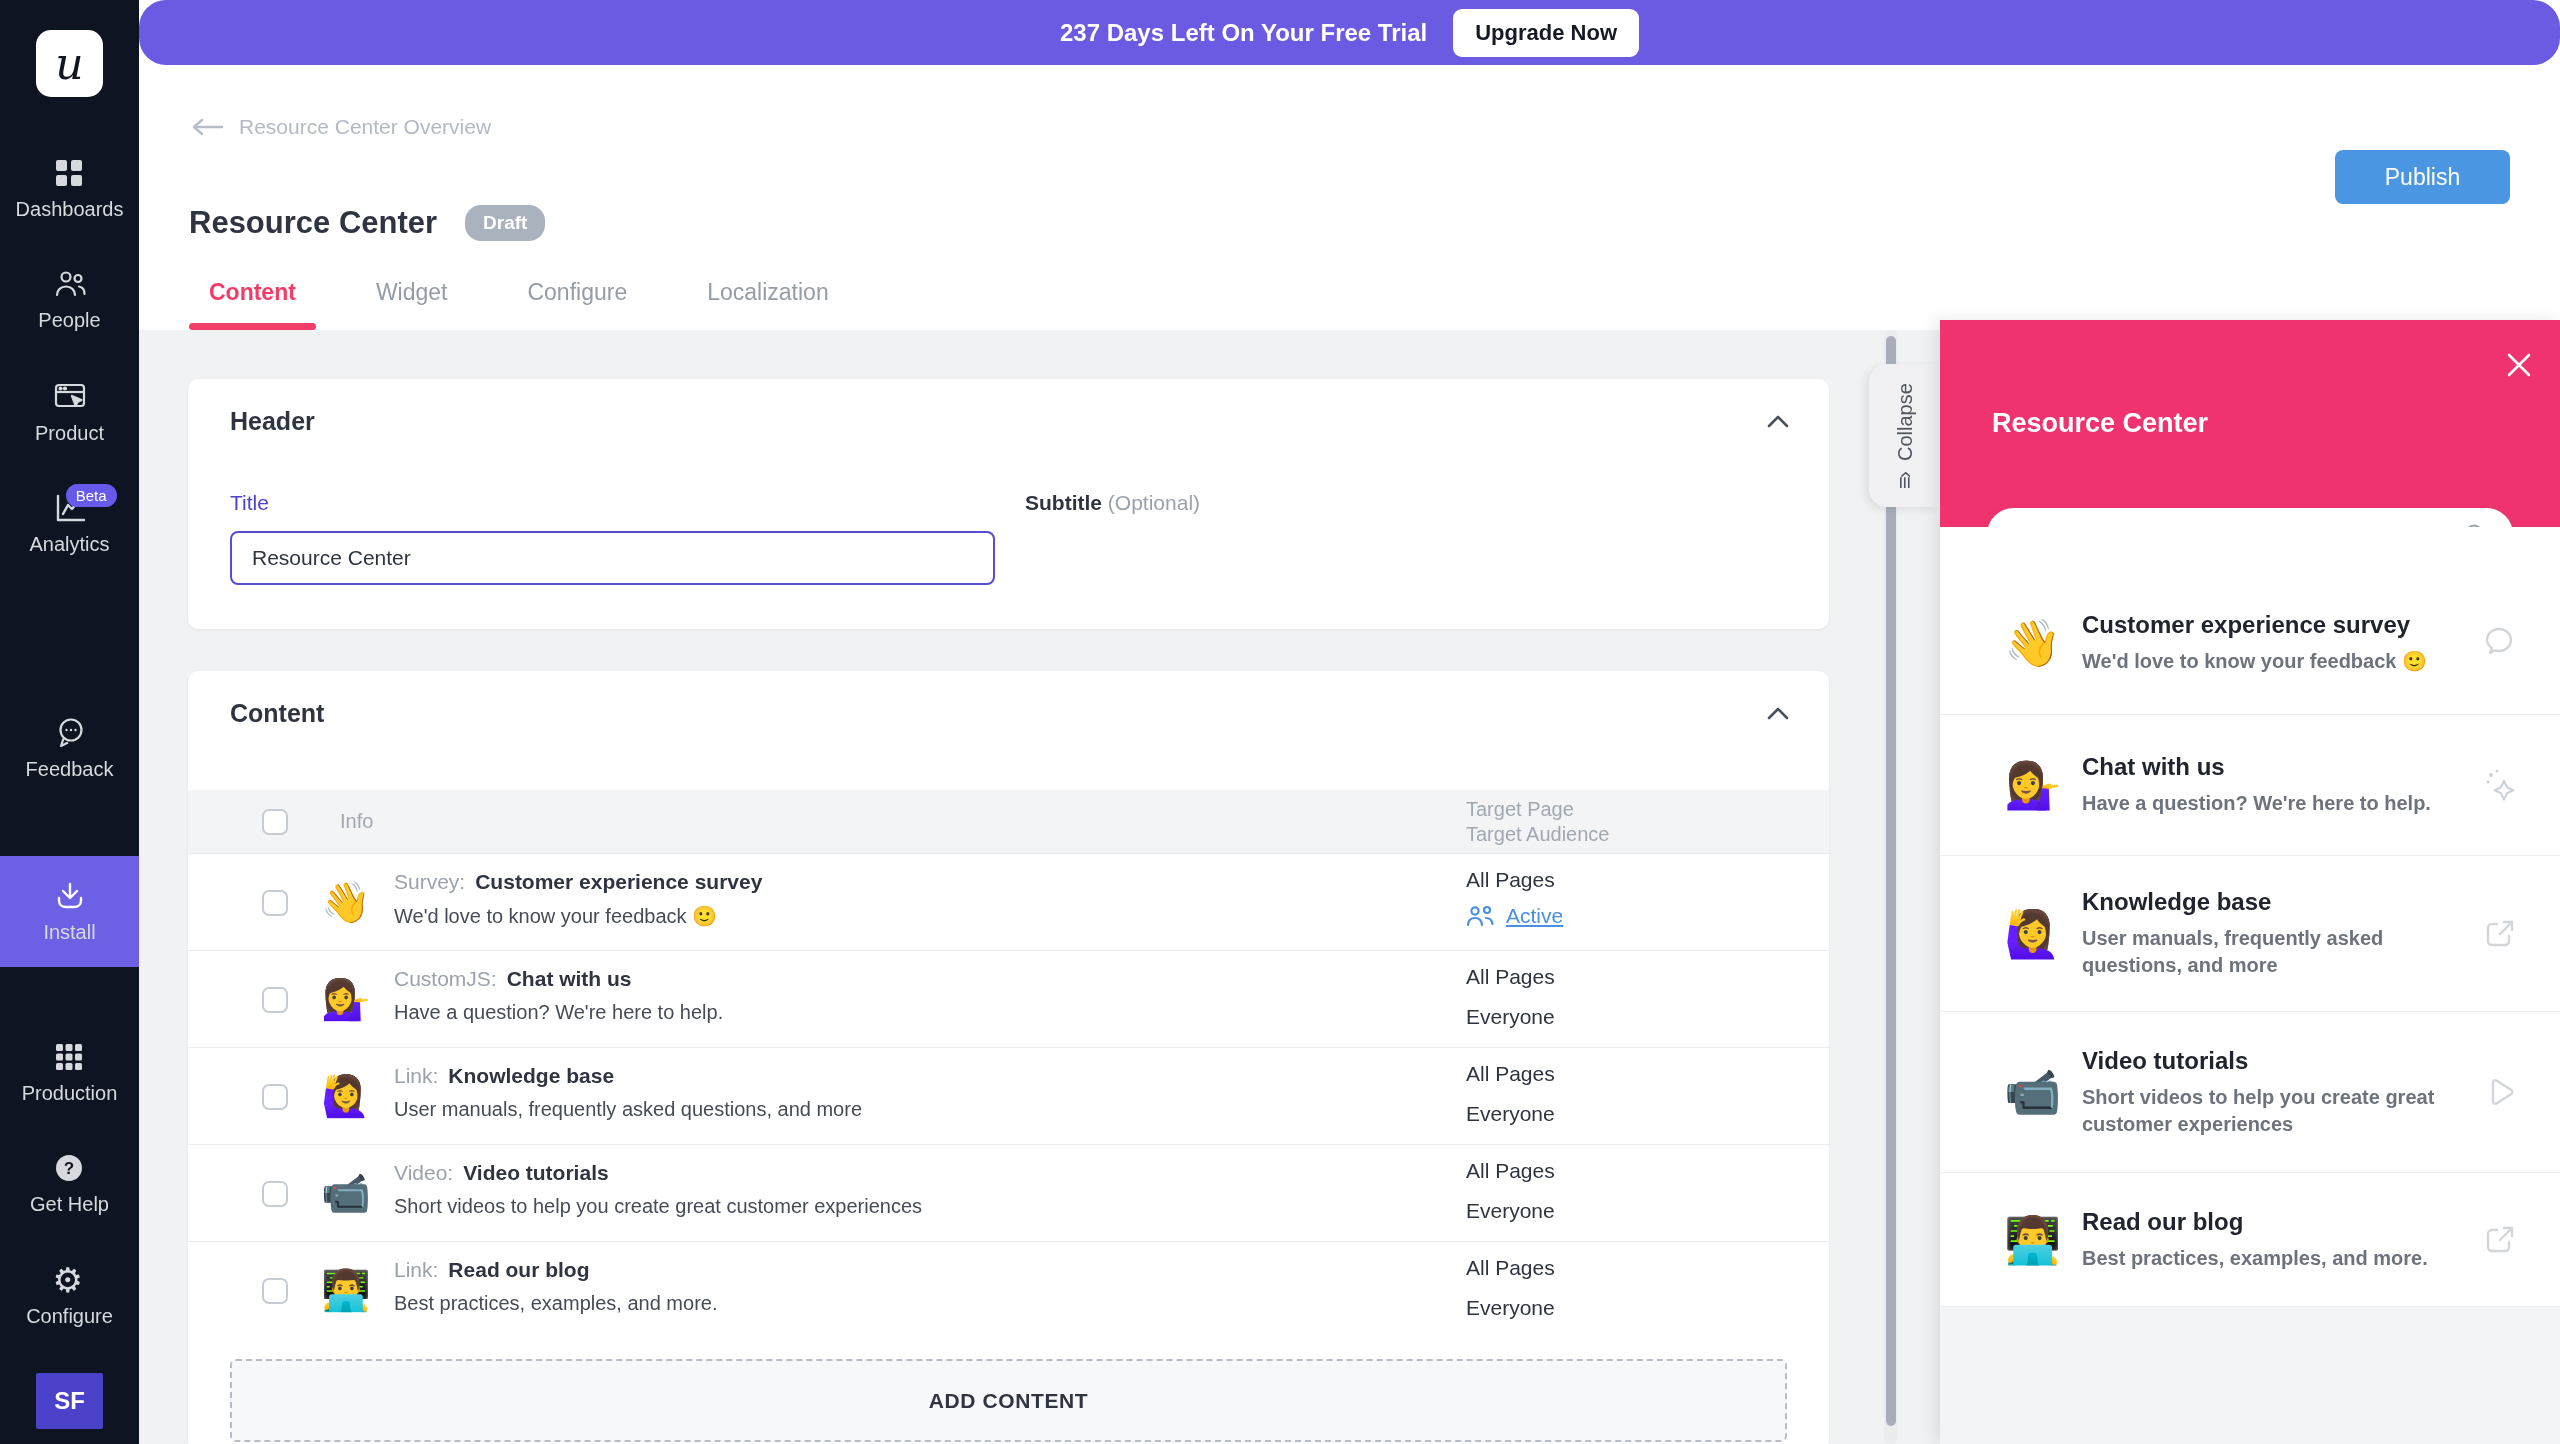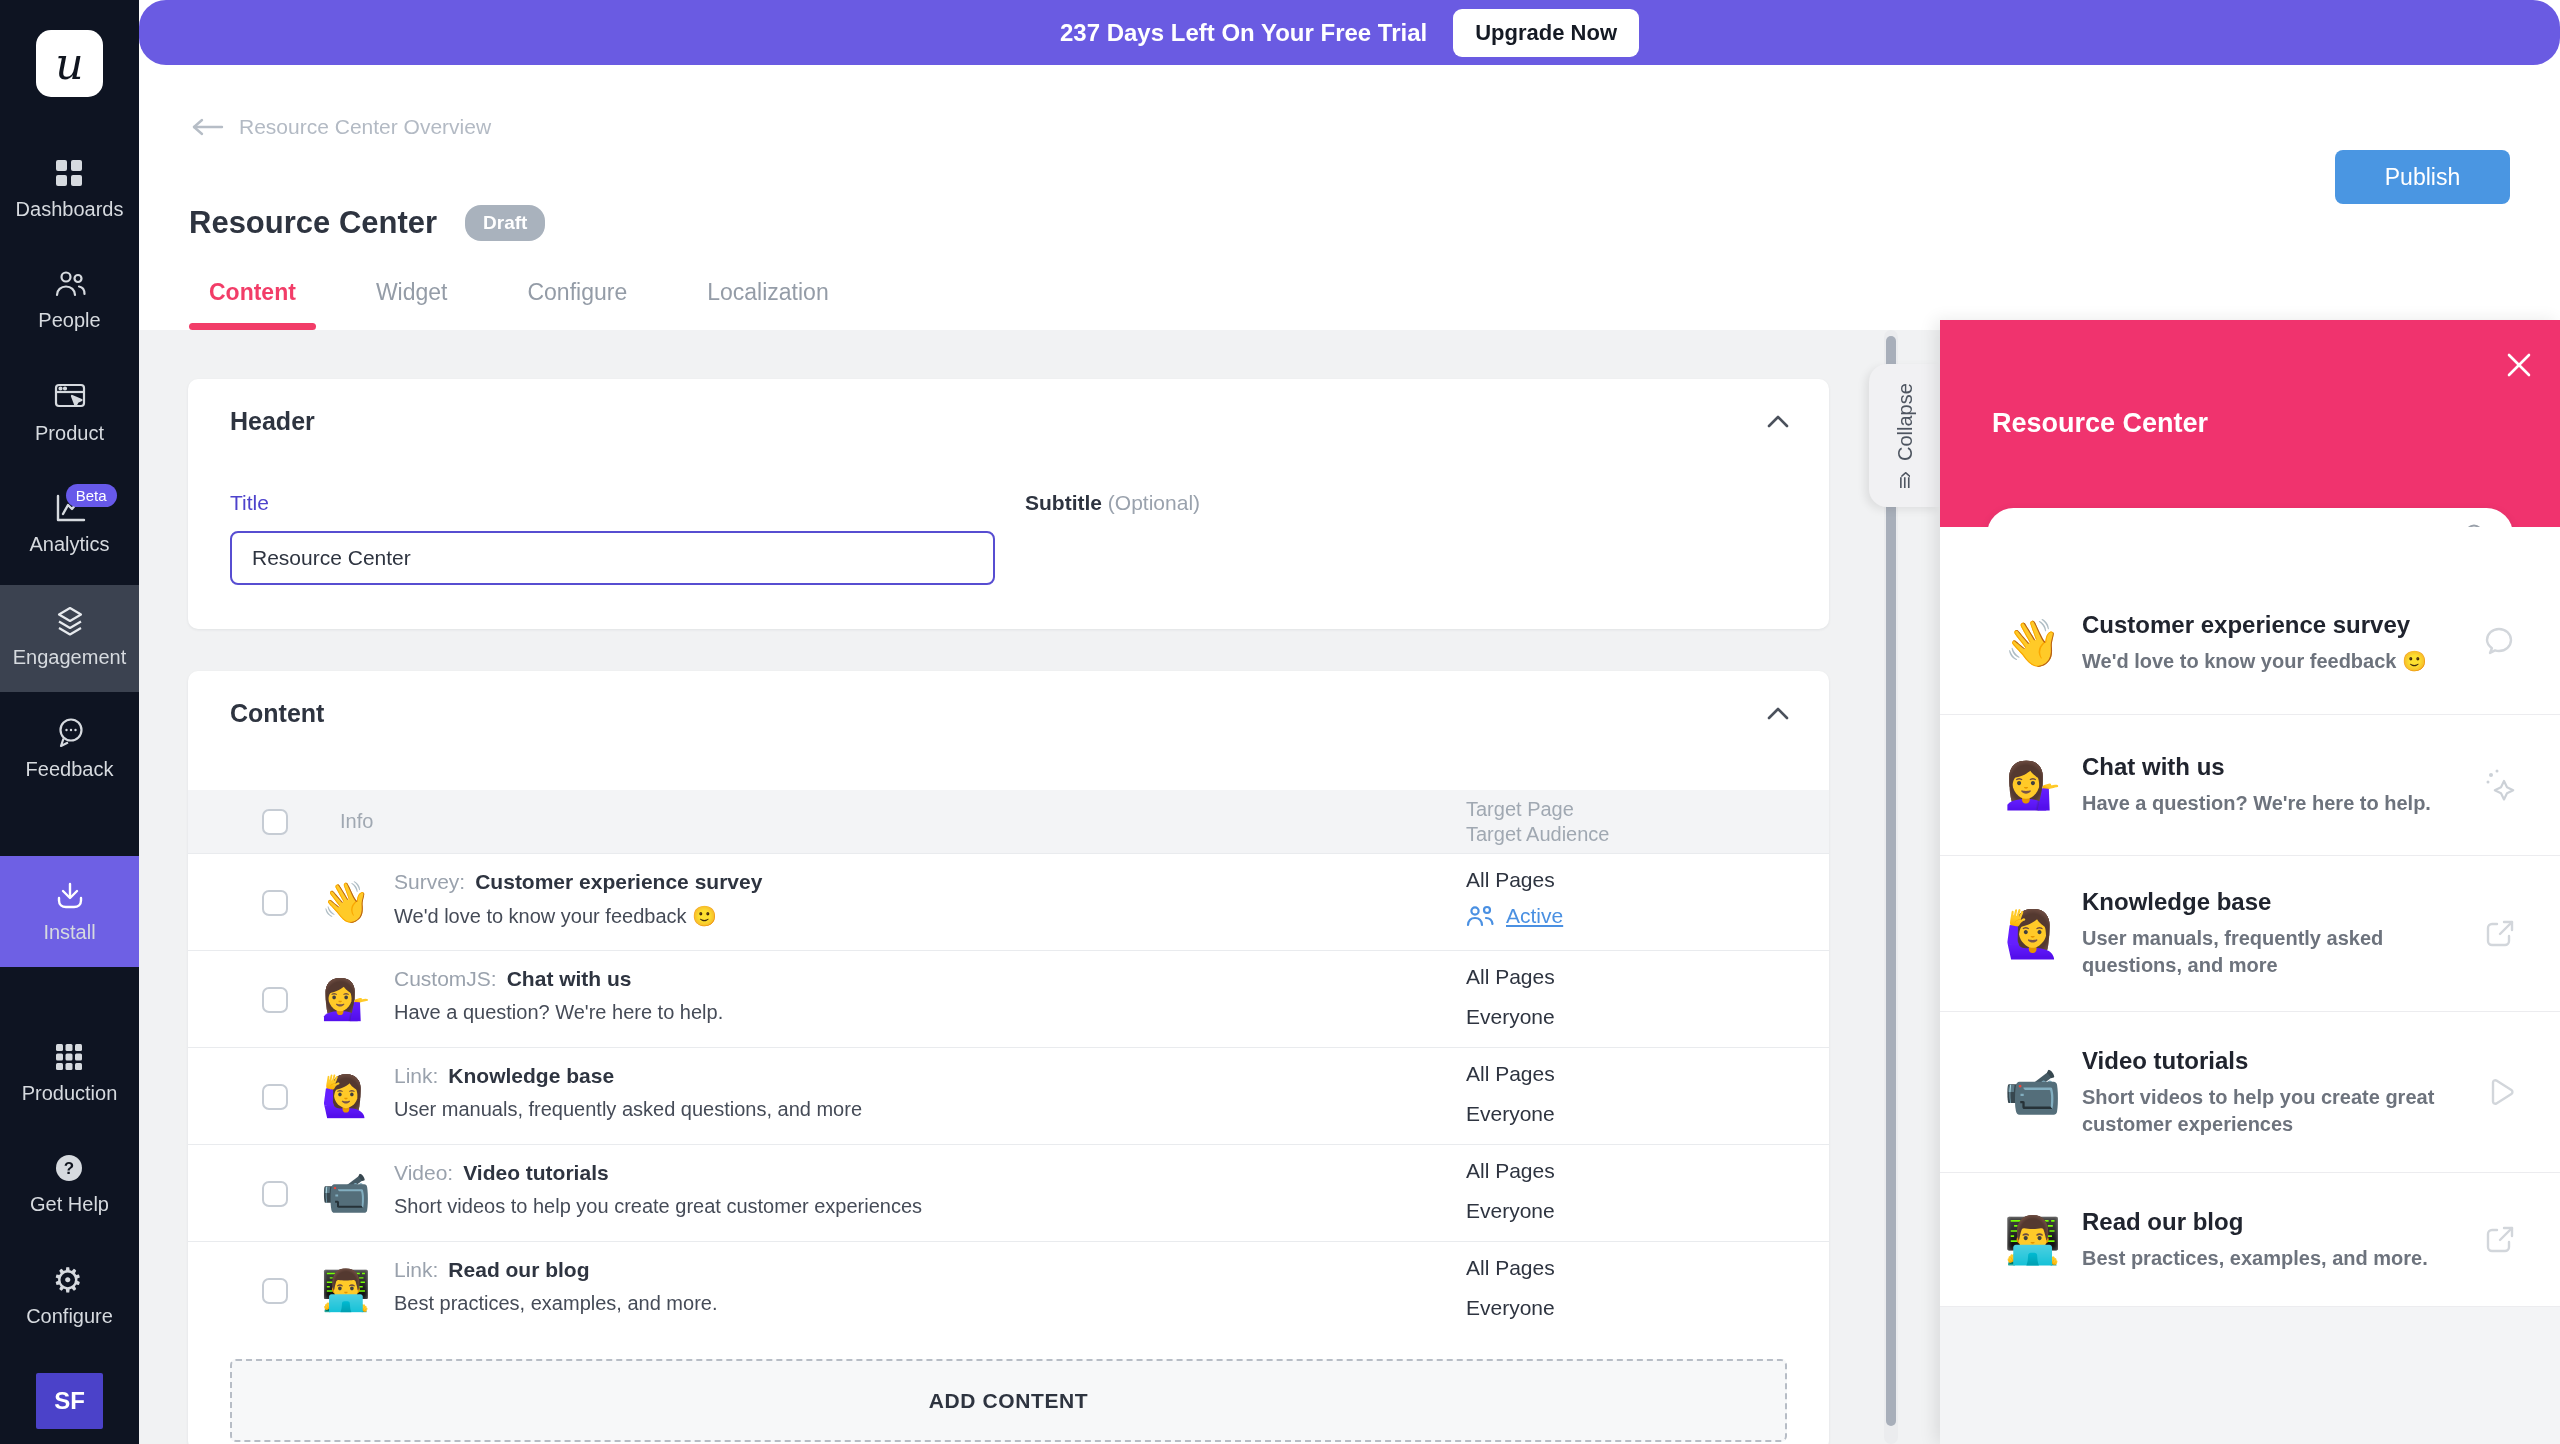--- a/index.html
+++ b/index.html
@@ -170,30 +170,20 @@
     <span class="icon-wrap">
       <svg width="34" height="32" viewBox="0 0 34 32" fill="none" stroke="#d6dadf" stroke-width="2.4" stroke-linecap="round" stroke-linejoin="round">
           <path d="M5 4v24h26"></path>
           <polyline points="10,22 15,13 19,17 27,7"></polyline>
         </svg>
       <span class="beta-badge">Beta</span>
     </span>
     <span class="lbl">Analytics</span>
   </div>
 
-  <div class="nav-item hl" style="top:585px">
-    <span class="icon-wrap">
-      <svg width="34" height="32" viewBox="0 0 34 32" fill="none" stroke="#e7eaee" stroke-width="2.2" stroke-linejoin="round">
-          <path d="M17 3l11 6.5L17 16 6 9.5z"></path>
-          <path d="M6 16.5l11 6.5 11-6.5"></path>
-          <path d="M6 23l11 6.5L28 23"></path>
-        </svg>
-    </span>
-    <span class="lbl">Engagement</span>
-  </div>
 
   <div class="nav-item" style="top:697px">
     <span class="icon-wrap">
       <svg width="34" height="32" viewBox="0 0 34 32" fill="none" stroke="#d6dadf" stroke-width="2.2" stroke-linejoin="round">
           <circle cx="18" cy="13" r="10.5"></circle>
           <path d="M10.5 21.5L8 29l7-3.4"></path>
           <circle cx="13.5" cy="13" r="1.2" fill="#d6dadf" stroke="none"></circle>
           <circle cx="18" cy="13" r="1.2" fill="#d6dadf" stroke="none"></circle>
           <circle cx="22.5" cy="13" r="1.2" fill="#d6dadf" stroke="none"></circle>
         </svg>

